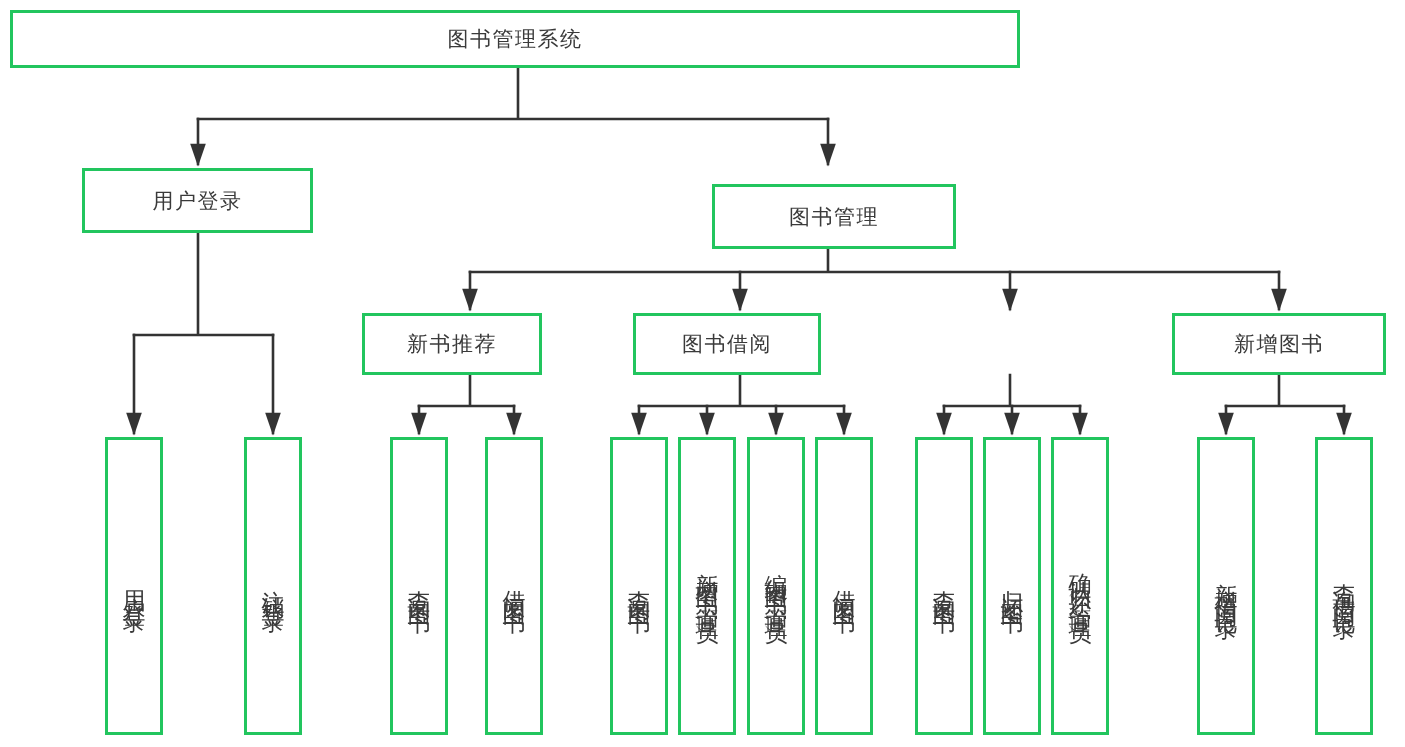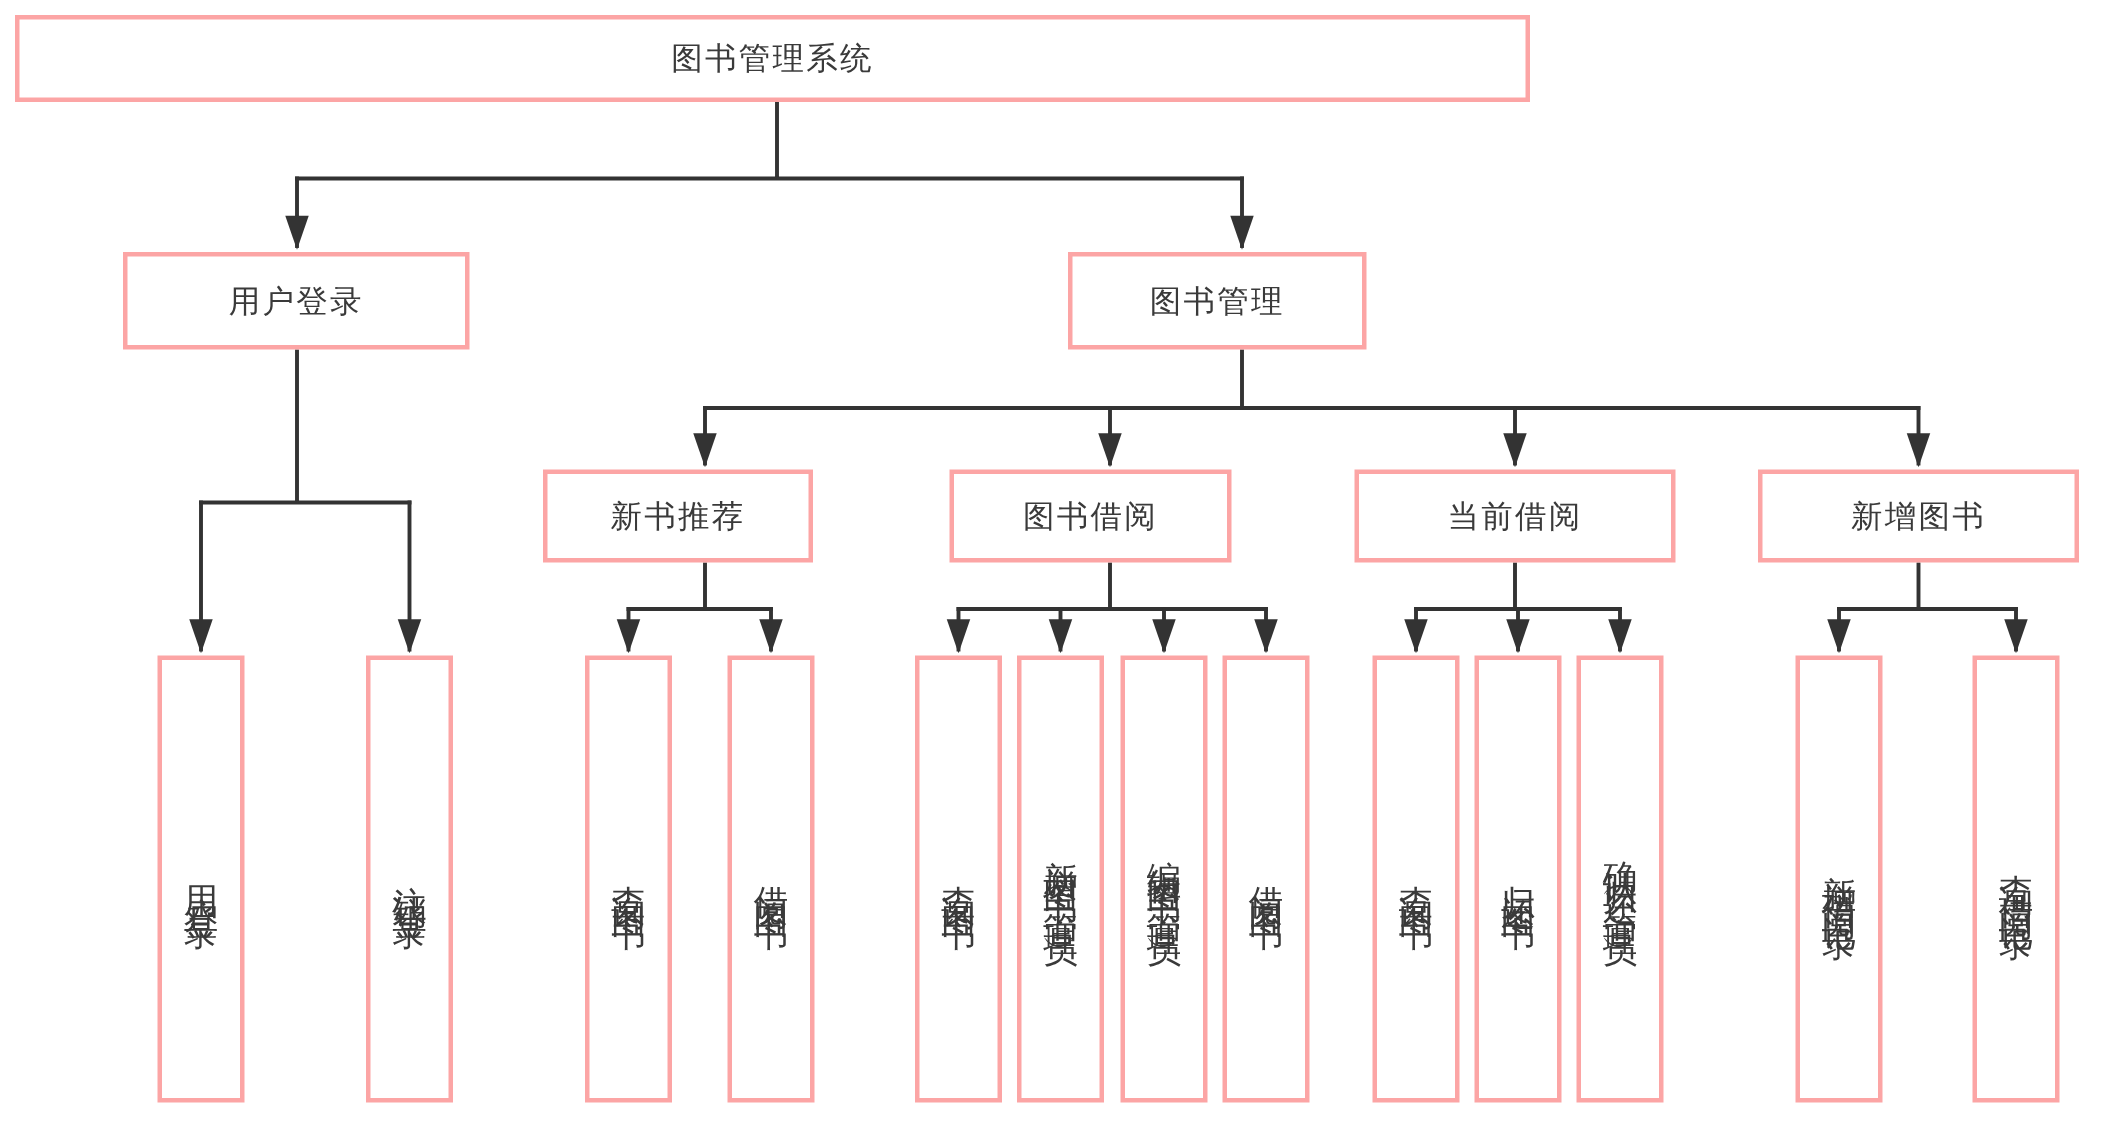--- a/index.html
+++ b/index.html
@@ -3,21 +3,21 @@
 <meta charset="utf-8">
 <style>
   html,body{margin:0;padding:0;background:#ffffff;}
   .canvas{
     position:relative;width:1405px;height:747px;background:#ffffff;
     font-family:"Liberation Sans",sans-serif;color:#3a3a3a;overflow:hidden;
   }
   .wires{position:absolute;left:0;top:0;z-index:0;}
   .wires .edge{fill:none;stroke:#333333;stroke-width:2.6;stroke-linecap:square;}
   .box{
-    position:absolute;background:#ffffff;border:3px solid #fca5a5;
+    position:absolute;background:#ffffff;border:3px solid #22c55e;
     display:flex;align-items:center;justify-content:center;
     box-sizing:border-box;z-index:1;
   }
   .box.h{font-size:21px;letter-spacing:1.5px;white-space:nowrap;}
   .box.v{
     writing-mode:vertical-rl;text-orientation:mixed;
     font-size:23px;letter-spacing:7px;line-height:1;
   }
   .watermark{
     position:absolute;right:5px;bottom:3px;z-index:3;
@@ -64,25 +64,24 @@
     <path class="edge" marker-end="url(#arrowhead)" d="M944,406 V433"></path>
     <path class="edge" marker-end="url(#arrowhead)" d="M1012,406 V433"></path>
     <path class="edge" marker-end="url(#arrowhead)" d="M1080,406 V433"></path>
     <path class="edge" marker-end="url(#arrowhead)" d="M1226,406 V433"></path>
     <path class="edge" marker-end="url(#arrowhead)" d="M1344,406 V433"></path>
   </svg>
 
   <div class="box h" style="left:10px;top:10px;width:1010px;height:58px">图书管理系统</div>
 
   <div class="box h" style="left:82px;top:168px;width:231px;height:65px">用户登录</div>
-  <div class="box h" style="left:712px;top:168px;width:199px;height:65px">图书管理</div>
+  <div class="box h" style="left:712px;top:184px;width:244px;height:65px">图书管理</div>
 
   <div class="box h" style="left:362px;top:313px;width:180px;height:62px">新书推荐</div>
   <div class="box h" style="left:633px;top:313px;width:188px;height:62px">图书借阅</div>
-  <div class="box h" style="left:903px;top:313px;width:214px;height:62px">当前借阅</div>
   <div class="box h" style="left:1172px;top:313px;width:214px;height:62px">新增图书</div>
 
   <div class="box v" style="left:105px;top:437px;width:58px;height:298px">用户登录</div>
   <div class="box v" style="left:244px;top:437px;width:58px;height:298px">注销登录</div>
   <div class="box v" style="left:390px;top:437px;width:58px;height:298px">查询图书</div>
   <div class="box v" style="left:485px;top:437px;width:58px;height:298px">借阅图书</div>
   <div class="box v" style="left:610px;top:437px;width:58px;height:298px">查询图书</div>
   <div class="box v" style="left:678px;top:437px;width:58px;height:298px">新增图书（管理员）</div>
   <div class="box v" style="left:747px;top:437px;width:58px;height:298px">编辑图书（管理员）</div>
   <div class="box v" style="left:815px;top:437px;width:58px;height:298px">借阅图书</div>

